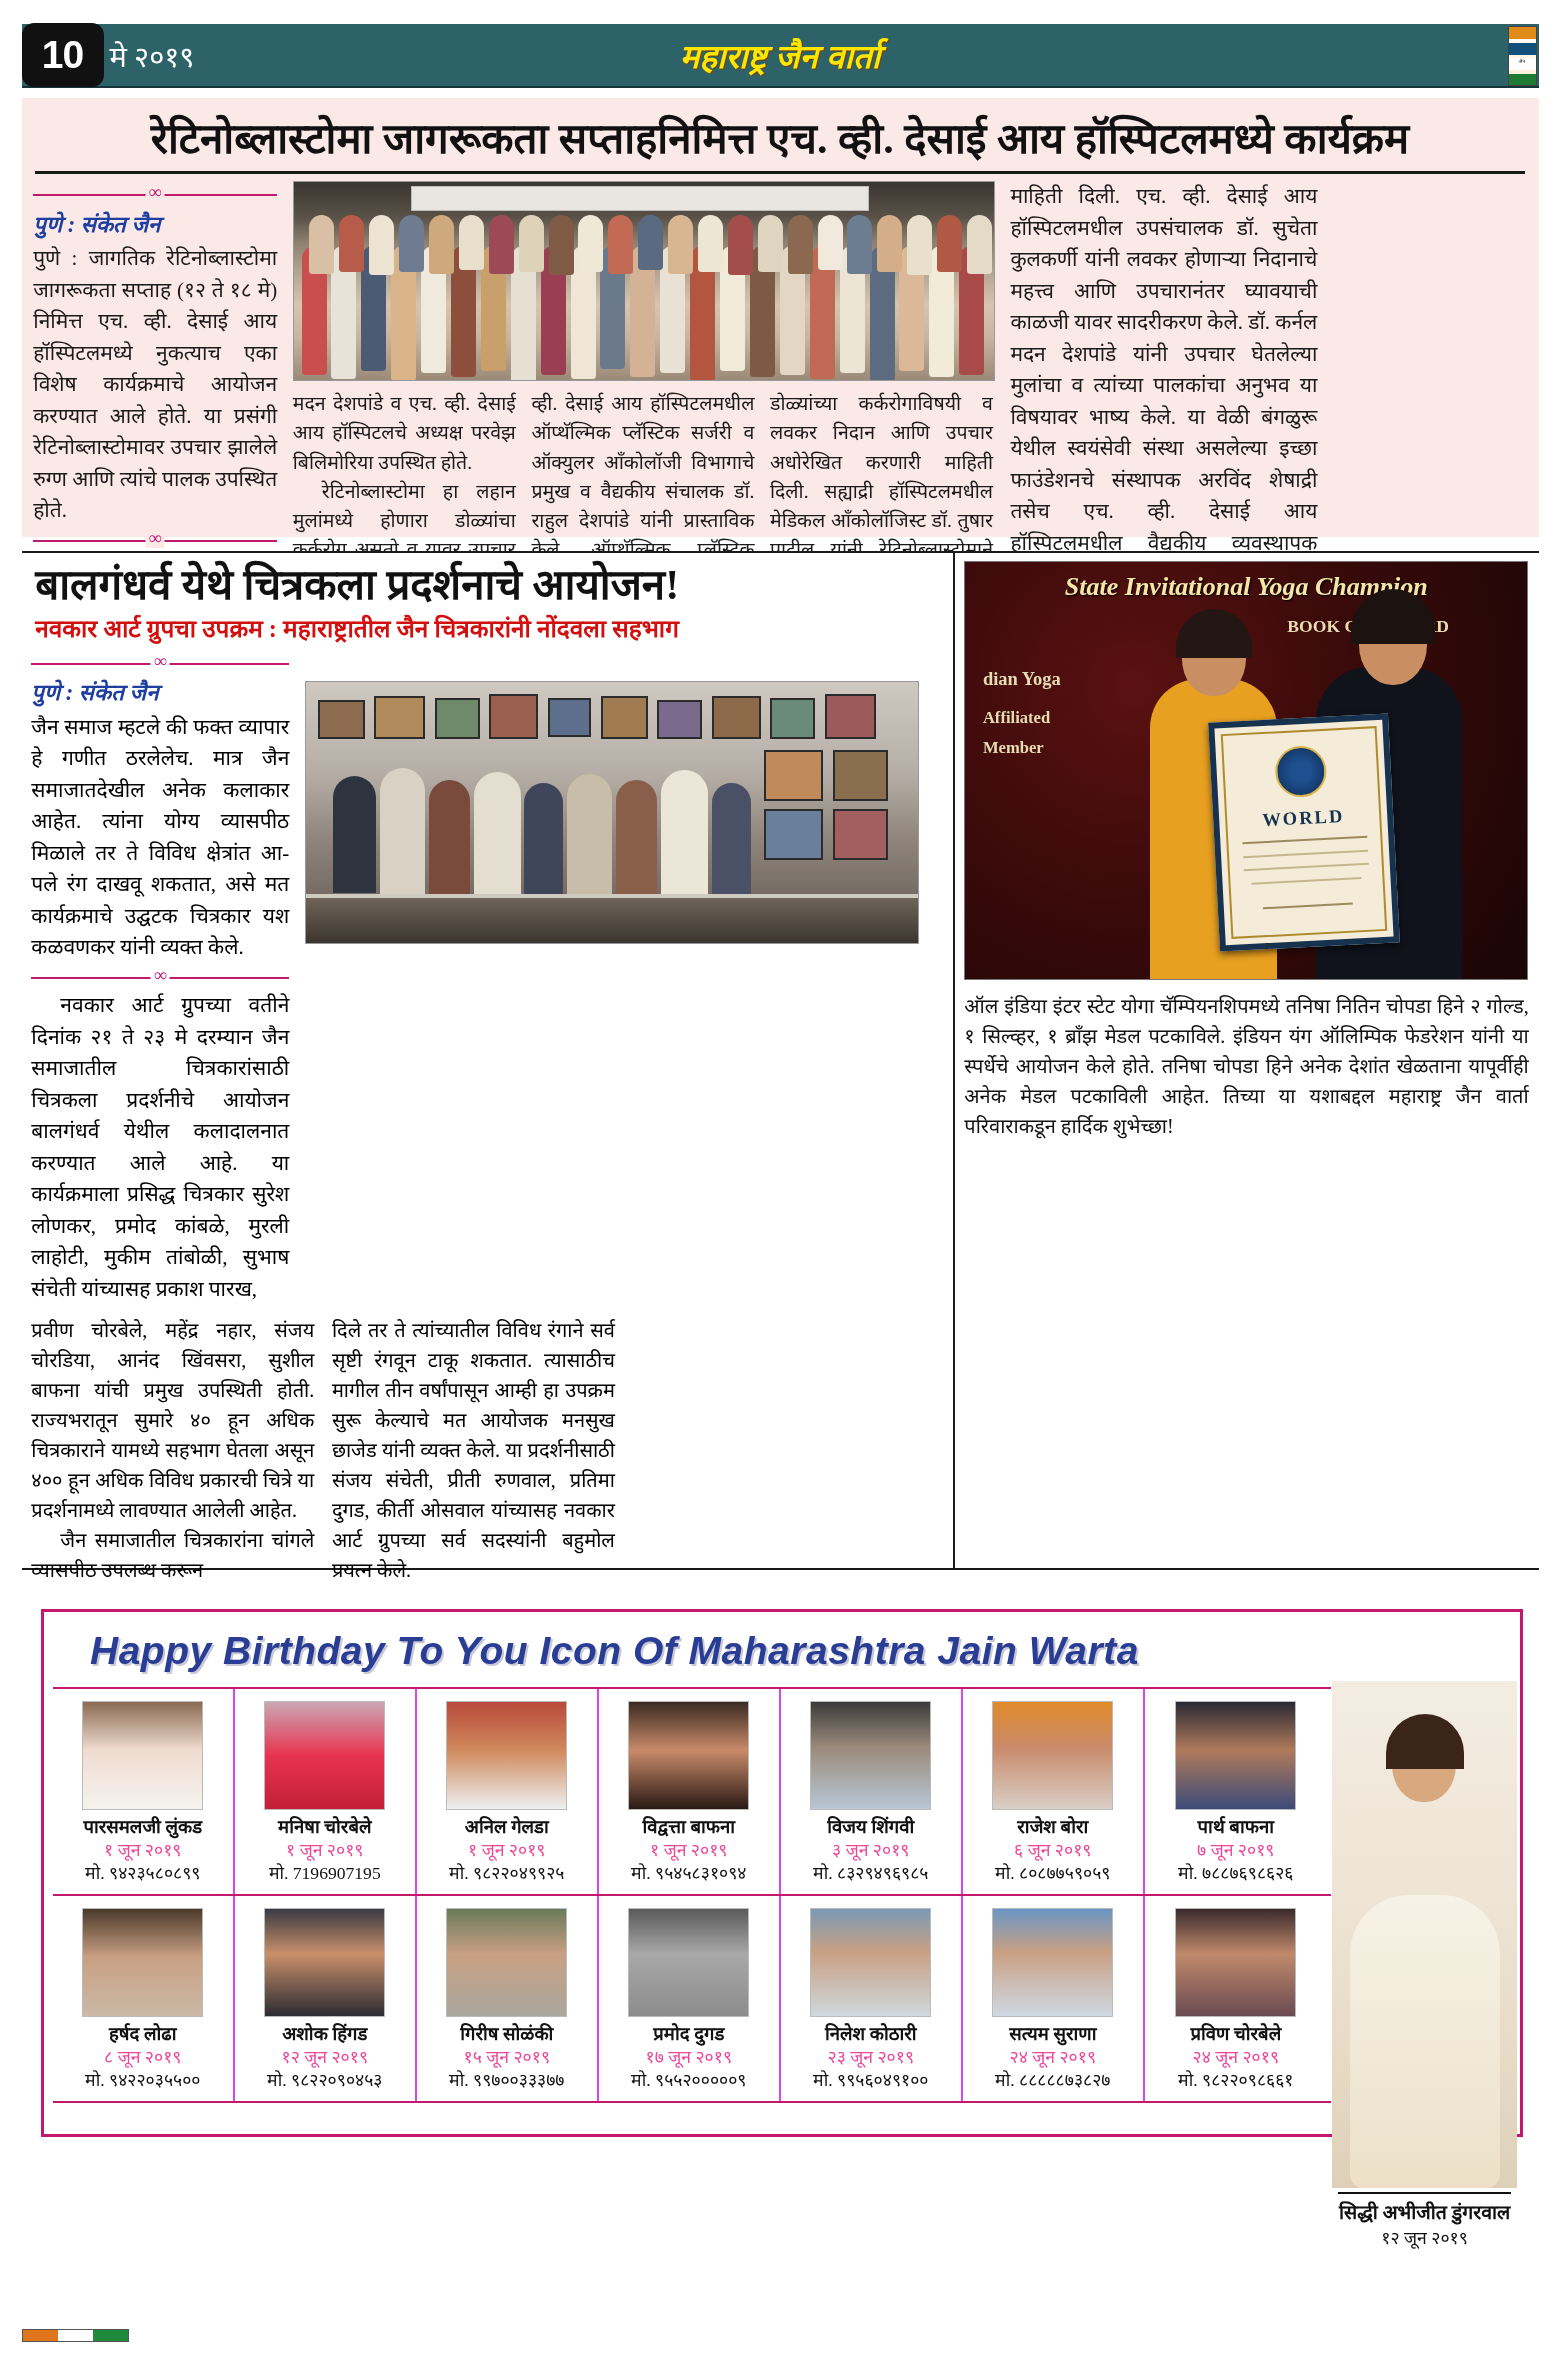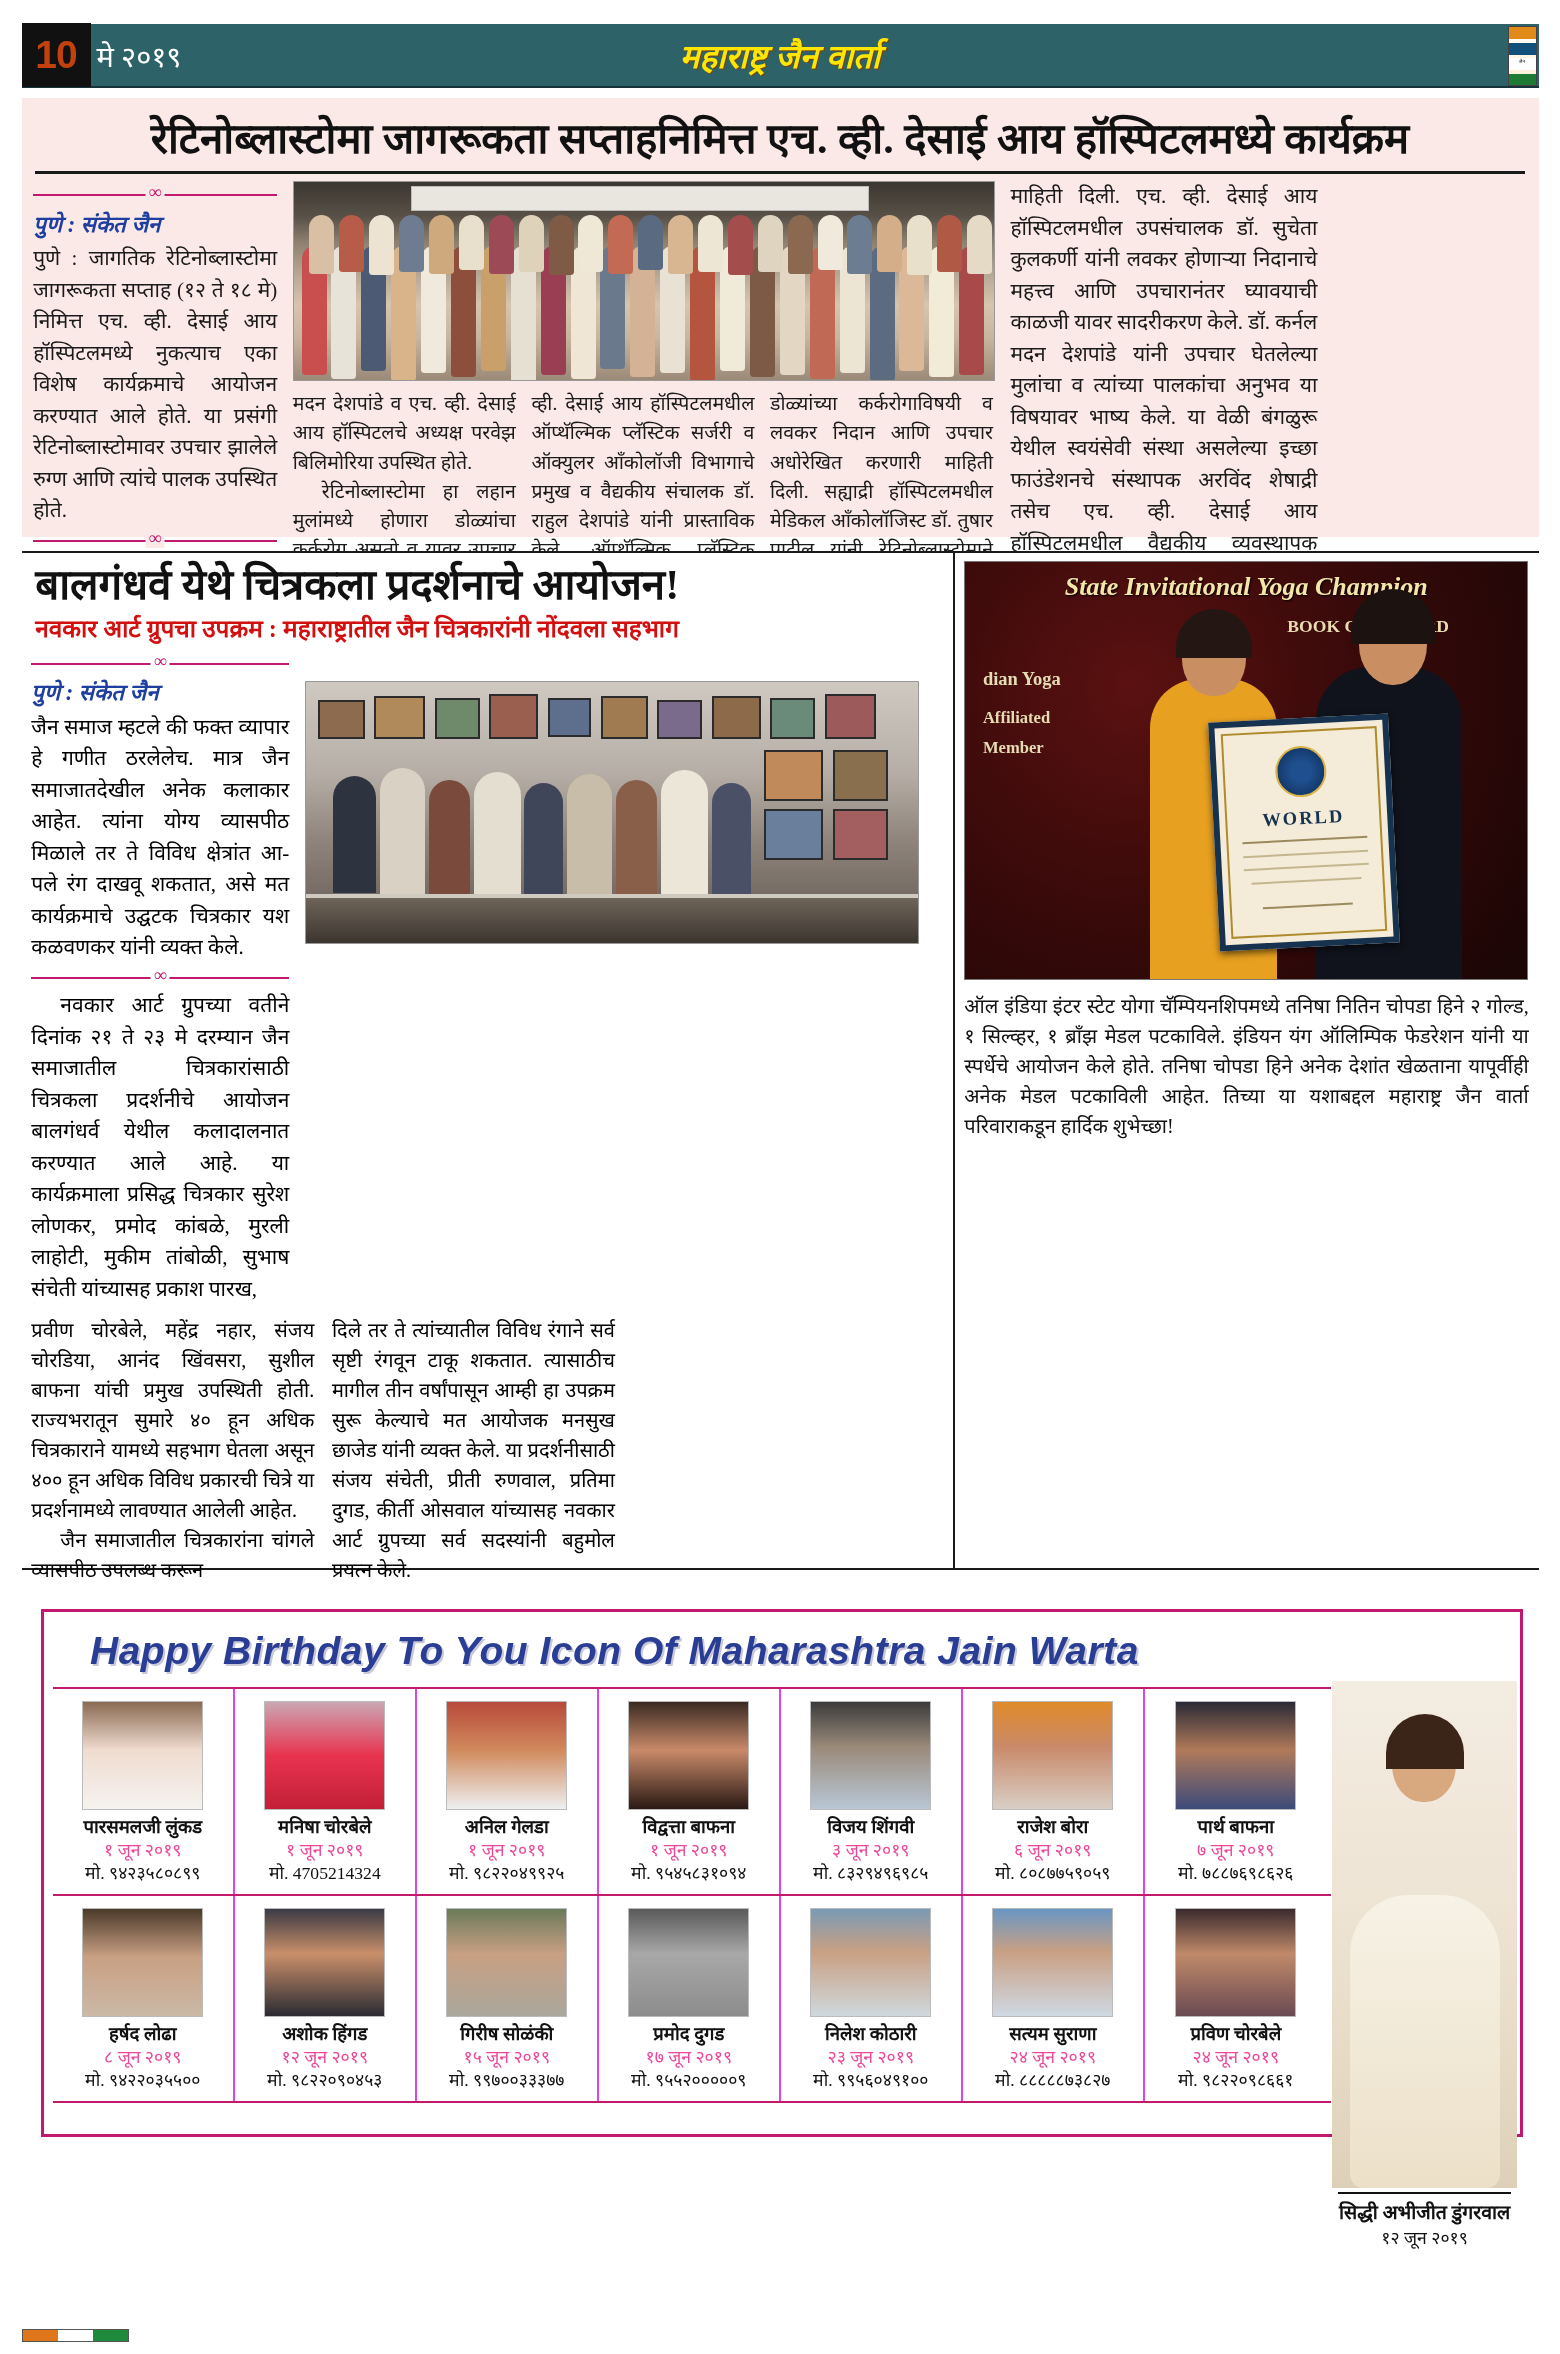--- a/index.html
+++ b/index.html
@@ -12,24 +12,25 @@
   .page { position:relative; width:1560px; height:2354px; background:#fff; }
 
   
   .masthead {
     position:absolute; left:21.5px; top:24.4px; width:1517px; height:64px;
     background:#2d6268;
     display:flex; align-items:center;
     border-bottom:2.9px solid #16343a;
   }
   .page-num {
-    width:69px; height:64px; background:#111; color:#c2410c;
+    width:82px; height:64px; background:#111; color:#ffffff;
     font-family:"Liberation Sans", sans-serif; font-weight:bold;
     font-size:39px; display:flex; align-items:center; justify-content:center;
     letter-spacing:-1px;
+    border-radius:12px;
   }
   .issue-date {
     color:#fff; font-size:29px; margin-left:6px;
     font-family:"Liberation Serif", serif;
   }
   .paper-title {
     position:absolute; left:0; right:0; text-align:center;
     color:#ffe600; font-size:33px; font-weight:bold; font-style:italic;
     text-shadow:1px 1px 0 #7a4000;
     font-family:"Liberation Serif", serif;
@@ -448,21 +449,21 @@
         <div class="bcell">
           <div class="bphoto" style="background:linear-gradient(180deg,#8a6a52 0%,#f0dcd0 45%,#f5f3ef 100%)"></div>
           <div class="bname">पारसमलजी लुंकड</div>
           <div class="bdate">१ जून २०१९</div>
           <div class="bmob">मो. ९४२३५८०८९९</div>
         </div>
         <div class="bcell">
           <div class="bphoto" style="background:linear-gradient(180deg,#caa7b4 0%,#e8334f 50%,#c31f38 100%)"></div>
           <div class="bname">मनिषा चोरबेले</div>
           <div class="bdate">१ जून २०१९</div>
-          <div class="bmob">मो. 4705214324</div>
+          <div class="bmob">मो. 7196907195</div>
         </div>
         <div class="bcell">
           <div class="bphoto" style="background:linear-gradient(180deg,#b94a3c 0%,#d08a5c 45%,#eef0f2 100%)"></div>
           <div class="bname">अनिल गेलडा</div>
           <div class="bdate">१ जून २०१९</div>
           <div class="bmob">मो. ९८२२०४९९२५</div>
         </div>
         <div class="bcell">
           <div class="bphoto" style="background:linear-gradient(180deg,#3a2a22 0%,#c98a6a 45%,#2a1a14 100%)"></div>
           <div class="bname">विद्वत्ता बाफना</div>

